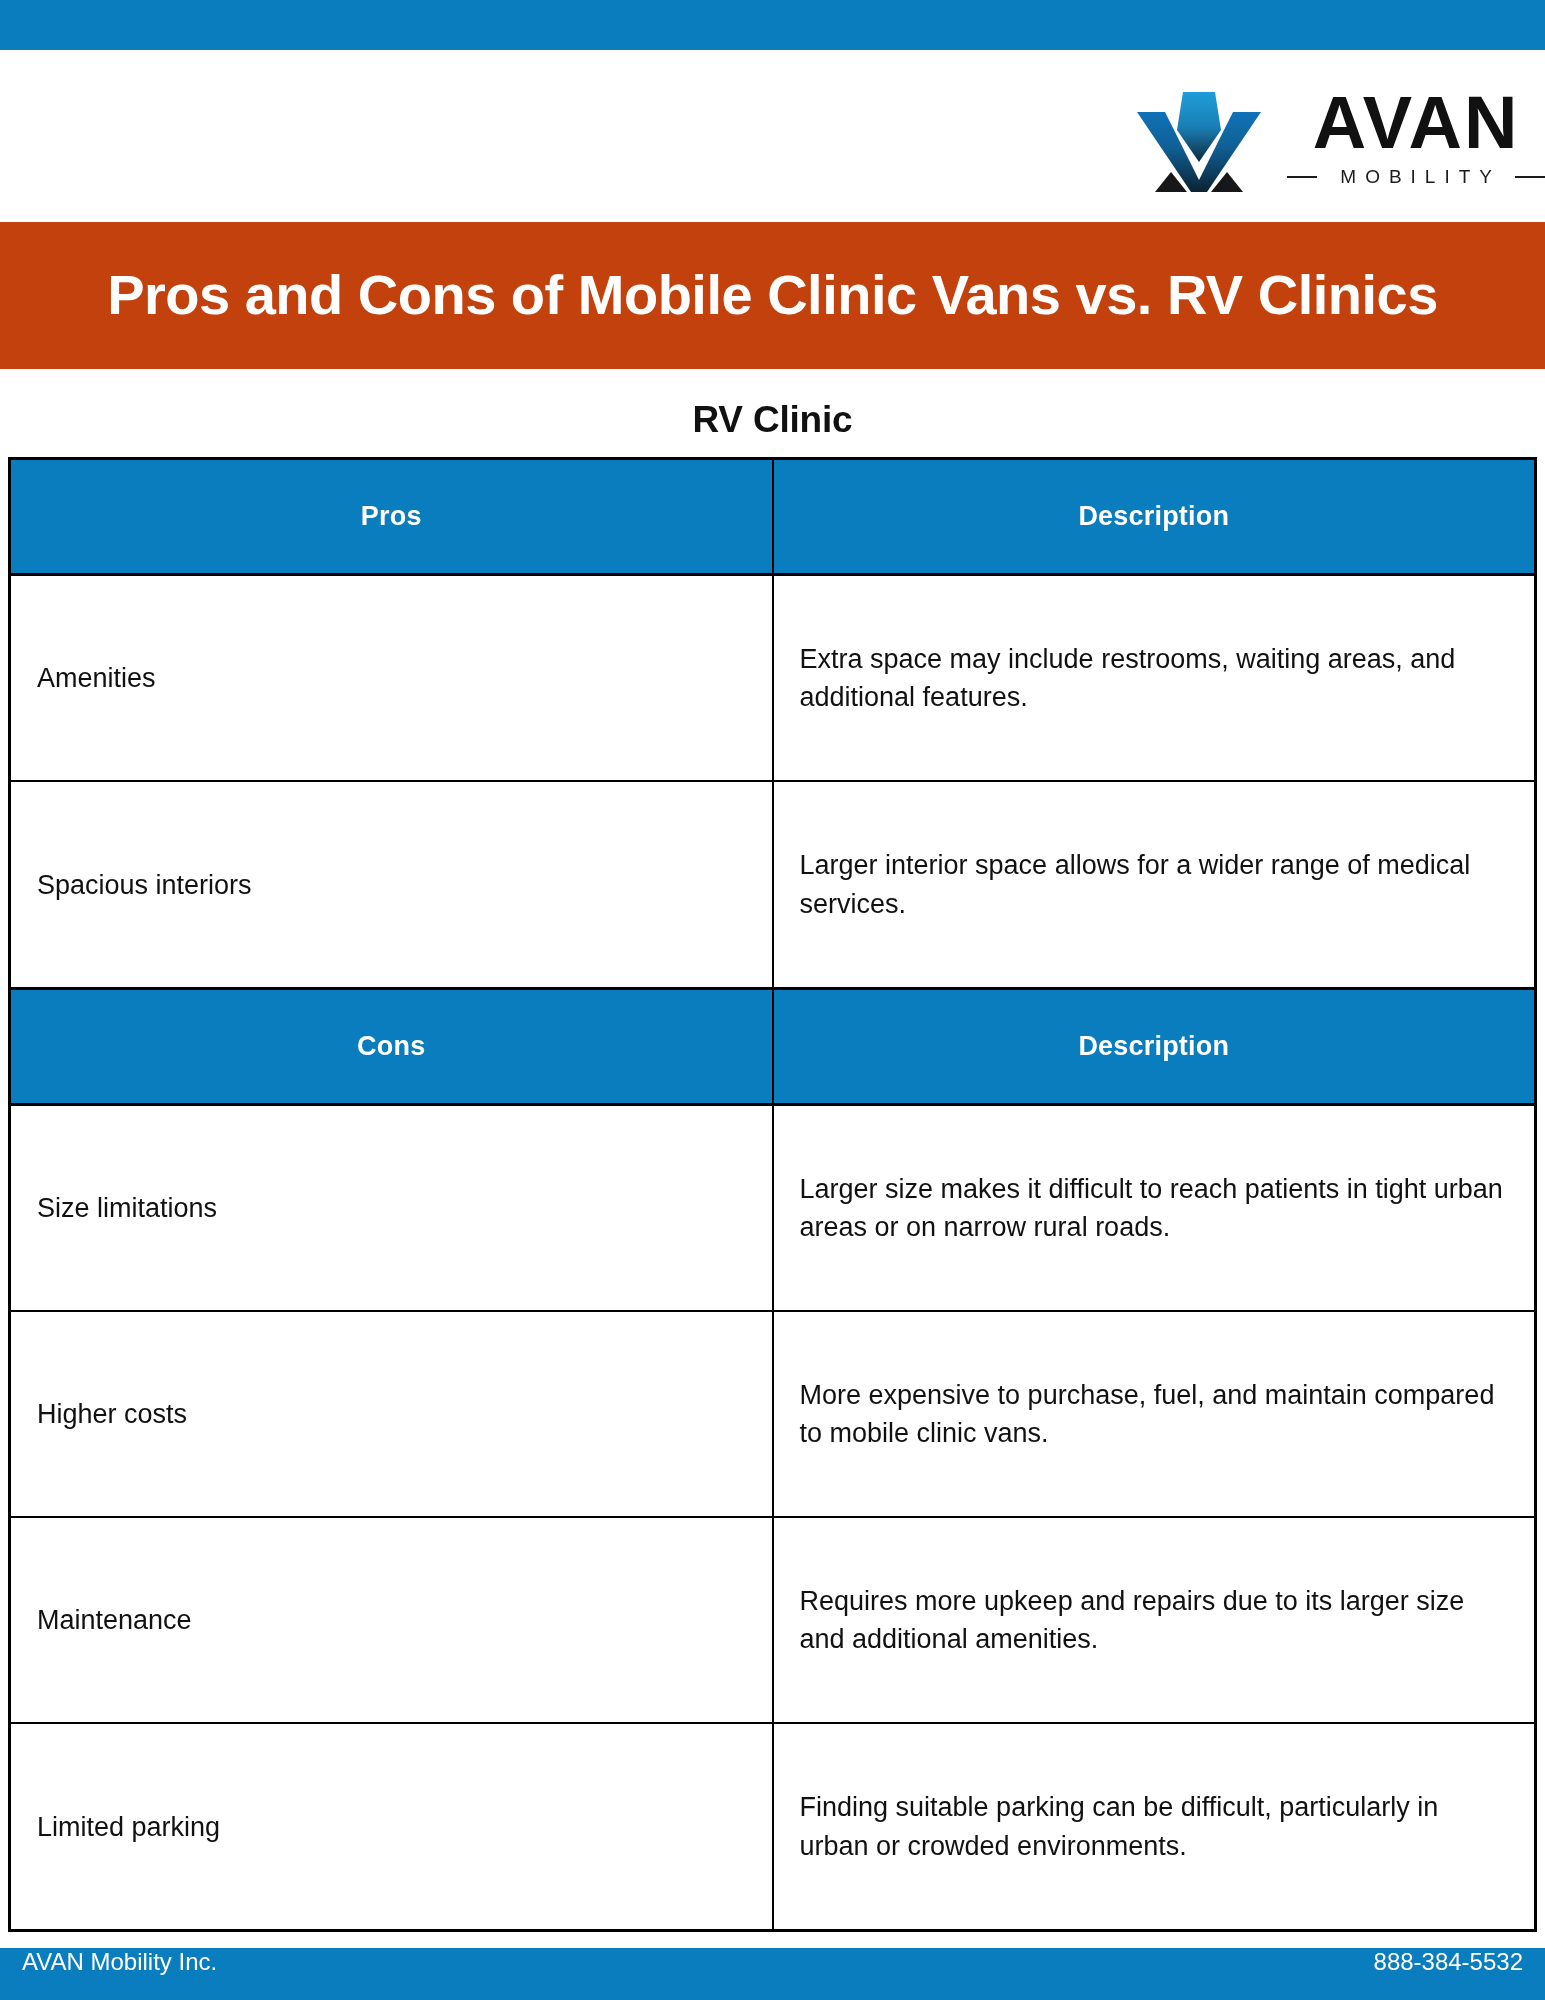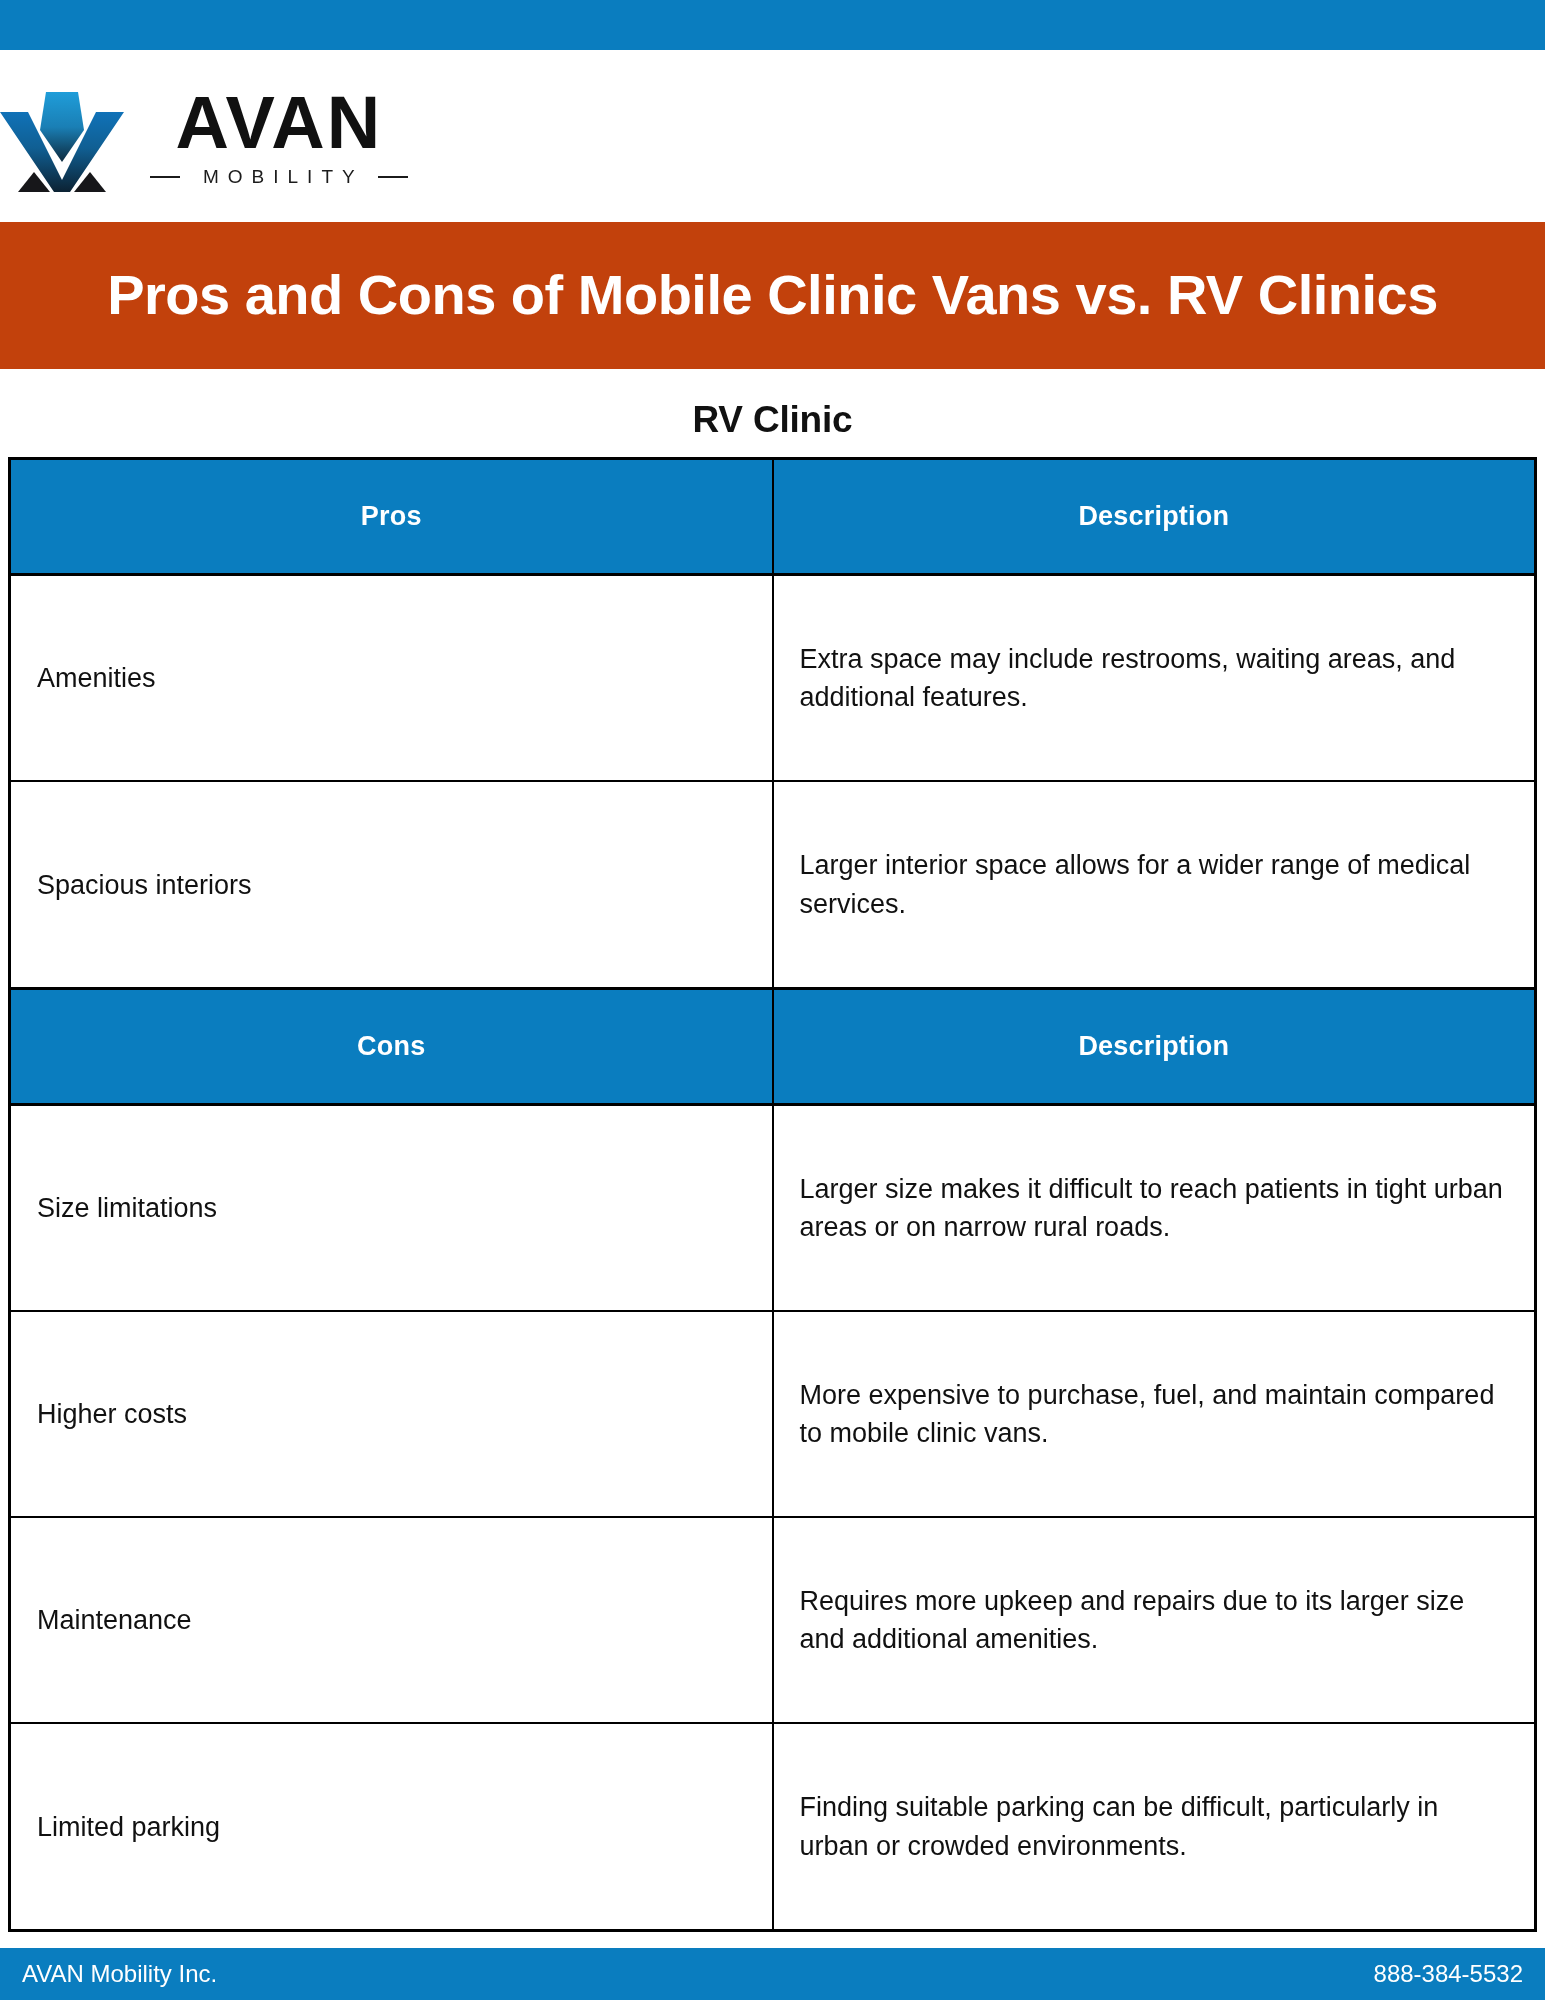--- a/index.html
+++ b/index.html
@@ -30,21 +30,21 @@
     flex: 0 0 50px;
   }
 
   
   .logo-band {
     flex: 0 0 172px;
     width: 100%;
     background: #ffffff;
     display: flex;
     align-items: center;
-    justify-content: flex-start;
+    justify-content: flex-end;
   }
 
   .logo {
     display: flex;
     align-items: center;
     gap: 26px;
     transform: translateY(2px);
   }
 
   .logo-mark {
@@ -184,21 +184,20 @@
 
   td.cell-item { text-align: left; }
   td.cell-desc { text-align: left; padding-left: 32px; padding-right: 30px; }
 
   
   .footer-bar {
     flex: 0 0 52px;
     width: 100%;
     background: #0a7dbf;
     display: flex;
-    align-items: center;
     justify-content: space-between;
     padding: 0 22px;
     color: #ffffff;
     font-family: "Liberation Sans", sans-serif;
     font-size: 24px;
   }
 
   .footer-left { text-align: left; }
   .footer-right { text-align: right; }
 </style>

